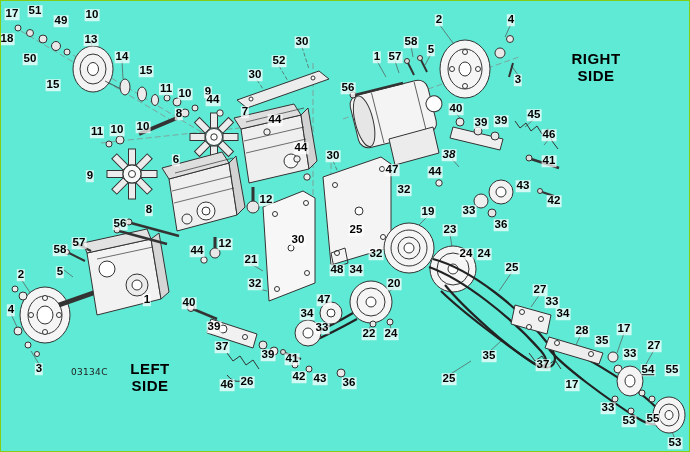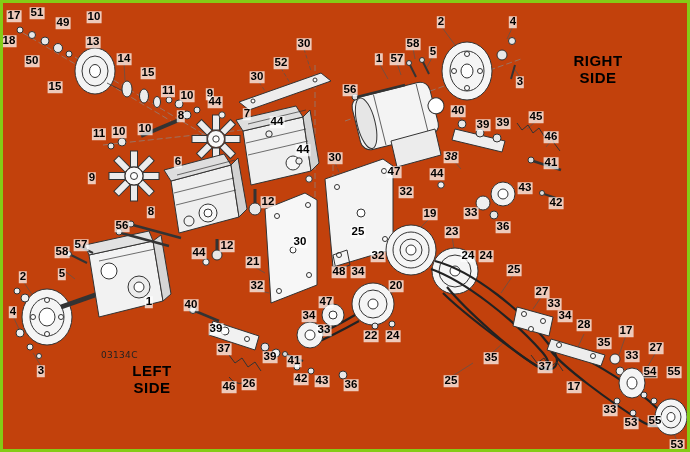--- a/index.html
+++ b/index.html
@@ -1,36 +1,36 @@
 <!DOCTYPE html>
 <html><head>
 <meta charset="utf-8">
 <style>
   html,body{margin:0;padding:0;background:#777;}
   .stage{
-    position:relative;width:690px;height:452px;background:#c2410c;
-    border:3px solid #84cc16;box-sizing:border-box;overflow:hidden;
+    position:relative;width:690px;height:452px;background:#5eead4;
+    border:1px solid #84cc16;box-sizing:border-box;overflow:hidden;
     font-family:"Liberation Sans",sans-serif;
   }
   .art{position:absolute;left:0;top:0;}
   .callout{
     position:absolute;transform:translate(-50%,-50%);
     font:700 11.5px "Liberation Sans",sans-serif;color:#000;
     background:rgba(255,255,255,.72);padding:0 1px;line-height:1;white-space:nowrap;
   }
   .side-label{
     position:absolute;font:700 15px "Liberation Sans",sans-serif;
     letter-spacing:.5px;color:#000;text-align:center;line-height:1.1;
   }
   .side-label.right{left:562px;top:50px;width:66px;}
   .side-label.left{left:116px;top:360px;width:66px;}
   .side-label span{display:block;}
   .drawing-code{
-    position:absolute;left:70px;top:347px;
-    font:9px "DejaVu Sans",sans-serif;color:#222;letter-spacing:.3px;margin-left:28px;
+    position:absolute;left:70px;top:366px;
+    font:9px "DejaVu Sans",sans-serif;color:#222;letter-spacing:.3px;
   }
 </style>
 </head>
 <body>
 
 <div class="stage">
 
   <svg class="art" width="690" height="452" viewBox="0 0 690 452">
 
     <g stroke="#888" stroke-width="0.7" stroke-dasharray="6,3">
@@ -441,21 +441,21 @@
       <span class="callout" style="left: 298px; top: 376px;">42</span>
       <span class="callout" style="left: 319px; top: 378px;">43</span>
       <span class="callout" style="left: 348px; top: 382px;">36</span>
       <span class="callout" style="left: 226px; top: 384px;">46</span>
       <span class="callout" style="left: 246px; top: 381px;">26</span>
       <span class="callout" style="left: 448px; top: 378px;">25</span>
       <span class="callout" style="left: 488px; top: 355px;">35</span>
       <span class="callout" style="left: 539px; top: 289px;">27</span>
       <span class="callout" style="left: 551px; top: 301px;">33</span>
       <span class="callout" style="left: 562px; top: 313px;">34</span>
-      <span class="callout" style="left: 581px; top: 322px;">28</span>
+      <span class="callout" style="left: 581px; top: 330px;">28</span>
       <span class="callout" style="left: 601px; top: 340px;">35</span>
       <span class="callout" style="left: 623px; top: 328px;">17</span>
       <span class="callout" style="left: 629px; top: 353px;">33</span>
       <span class="callout" style="left: 653px; top: 345px;">27</span>
       <span class="callout" style="left: 647px; top: 369px; text-decoration: underline;">54</span>
       <span class="callout" style="left: 671px; top: 369px;">55</span>
       <span class="callout" style="left: 542px; top: 364px;">37</span>
       <span class="callout" style="left: 571px; top: 384px;">17</span>
       <span class="callout" style="left: 607px; top: 407px;">33</span>
       <span class="callout" style="left: 628px; top: 420px;">53</span>

